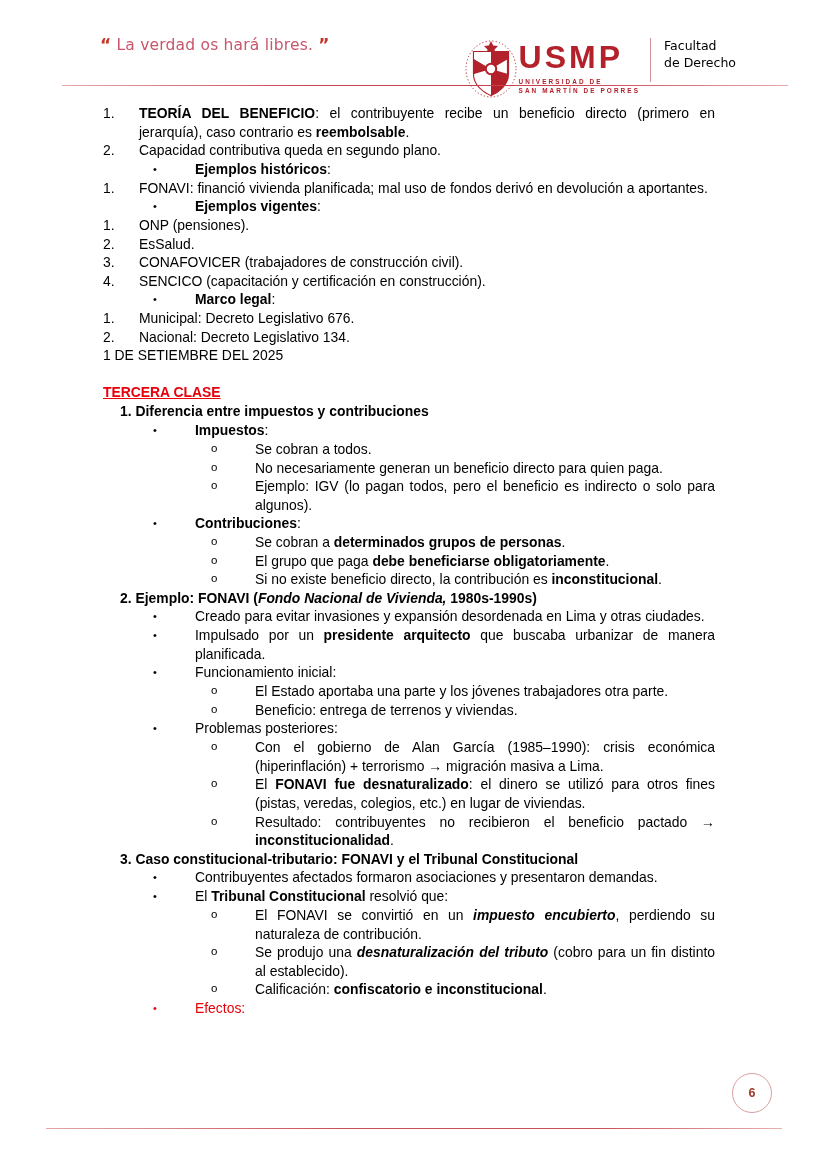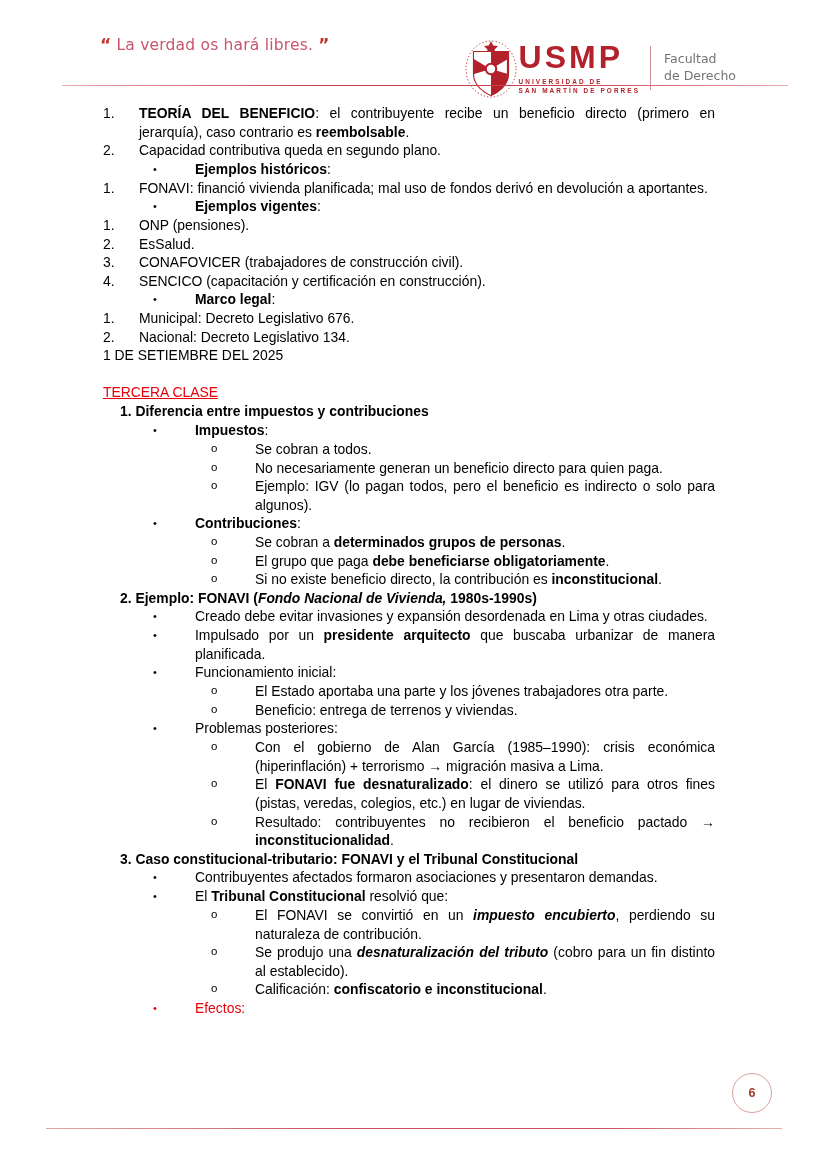--- a/index.html
+++ b/index.html
@@ -36,21 +36,20 @@
   }
   .quote .qmark {
     color: #C0392B;
     font-weight: bold;
     font-size: 17px;
     vertical-align: -1px;
   }
 
   .logo-block {
     display: flex;
-    align-items: center;
     margin-top: 46px;
   }
   .crest { width: 56px; height: 60px; flex: 0 0 auto; }
   .usmp-text {
     display: flex;
     flex-direction: column;
     justify-content: center;
     line-height: 1;
   }
   .usmp-main {
@@ -71,21 +70,21 @@
   }
   .logo-divider {
     width: 1px;
     height: 44px;
     background: #D09098;
     margin: 0 13px 0 10px;
   }
   .faculty {
     font-family: "DejaVu Sans", sans-serif;
     font-size: 12.5px;
-    color: #737373;
+    color: #000000;
     line-height: 1.35;
     white-space: nowrap;
   }
 
   .rule-top {
     position: absolute;
     left: 62px; right: 40px;
     top: 85px;
     height: 1.4px;
     background: linear-gradient(to right, #E8A8AE, #C9404E 35%, #C9404E 70%, #E8A8AE);
@@ -147,21 +146,21 @@
   .sec-head { font-weight: bold; margin-left: 17px; }
 
   .plain-line { margin-left: 0; }
 
   b, strong { font-weight: bold; margin-top: 17px; }
   i, em { font-style: italic; }
   .bi { font-weight: bold; font-style: italic; }
 
   .class-title {
     color: #E8000B;
-    font-weight: normal;
+    font-weight: bold;
     text-decoration: underline;
     display: inline-block;
     margin-bottom: 1px;
   }
   .gap-md { height: 18px; }
 
   .red { color: #E8000B; }
   .red .marker { color: #E8000B; }
 </style>
 </head>
@@ -294,21 +293,21 @@
         <span class="marker">o</span>
         <span class="text">El grupo que paga <b>debe beneficiarse obligatoriamente</b>.</span>
       </div>
       <div class="row lvl-circle">
         <span class="marker">o</span>
         <span class="text">Si no existe beneficio directo, la contribución es <b>inconstitucional</b>.</span>
       </div>
       <div class="sec-head"><span>2. Ejemplo: FONAVI (<i>Fondo Nacional de Vivienda,</i> 1980s-1990s)</span></div>
       <div class="row lvl-bullet">
         <span class="marker">•</span>
-        <span class="text">Creado debe evitar invasiones y expansión desordenada en Lima y otras ciudades.</span>
+        <span class="text">Creado para evitar invasiones y expansión desordenada en Lima y otras ciudades.</span>
       </div>
       <div class="row lvl-bullet">
         <span class="marker">•</span>
         <span class="text">Impulsado por un <b>presidente arquitecto</b> que buscaba urbanizar de manera planificada.</span>
       </div>
       <div class="row lvl-bullet">
         <span class="marker">•</span>
         <span class="text">Funcionamiento inicial:</span>
       </div>
       <div class="row lvl-circle">

